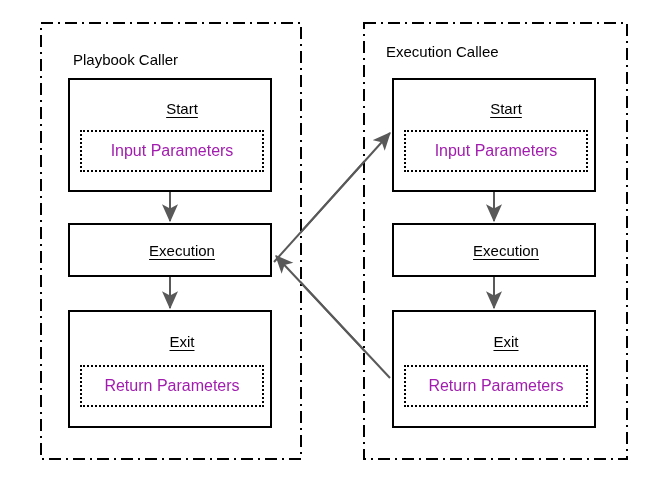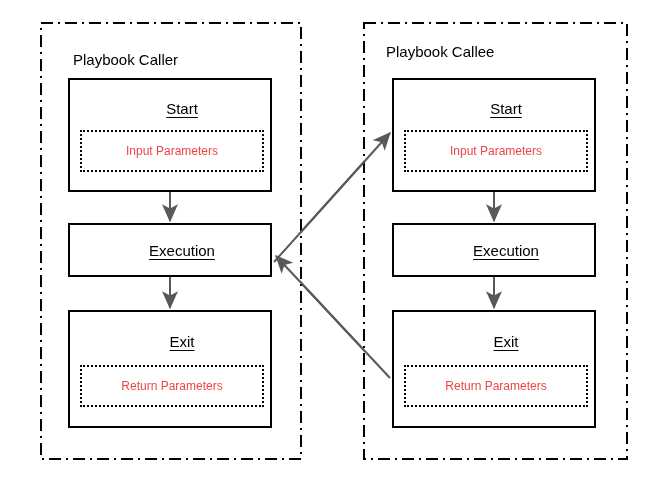--- a/index.html
+++ b/index.html
@@ -47,22 +47,22 @@
   .param-box {
     position: absolute;
     box-sizing: border-box;
     border: 2px dotted #000000;
     background: transparent;
     display: flex;
     align-items: center;
     justify-content: center;
   }
   .param-label {
-    font-size: 12px;
-    color: #ef4444;
+    font-size: 16px;
+    color: #a21caf;
     line-height: 1;
     white-space: nowrap;
   }
 
   
   #arrow-layer {
     position: absolute;
     left: 0;
     top: 0;
     width: 671px;
@@ -125,21 +125,21 @@
     <div class="node-title" style="top:18px;">Execution</div>
   </div>
 
   <div class="node" style="left:68px; top:310px; width:204px; height:118px;">
     <div class="node-title" style="top:22px;">Exit</div>
     <div class="param-box" style="left:10px; top:53px; width:184px; height:42px;">
       <span class="param-label">Return Parameters</span>
     </div>
   </div>
 
-  <div class="panel-title" style="left:386px; top:44px;">Playbook Callee</div>
+  <div class="panel-title" style="left:386px; top:44px;">Execution Callee</div>
 
   <div class="node" style="left:392px; top:78px; width:204px; height:114px;">
     <div class="node-title" style="top:21px;">Start</div>
     <div class="param-box" style="left:10px; top:50px; width:184px; height:42px;">
       <span class="param-label">Input Parameters</span>
     </div>
   </div>
 
   <div class="node" style="left:392px; top:223px; width:204px; height:54px;">
     <div class="node-title" style="top:18px;">Execution</div>

